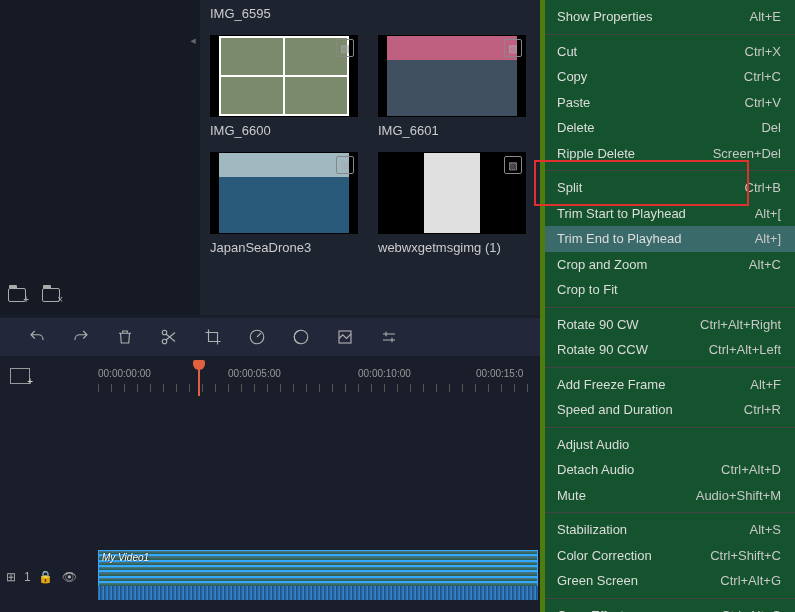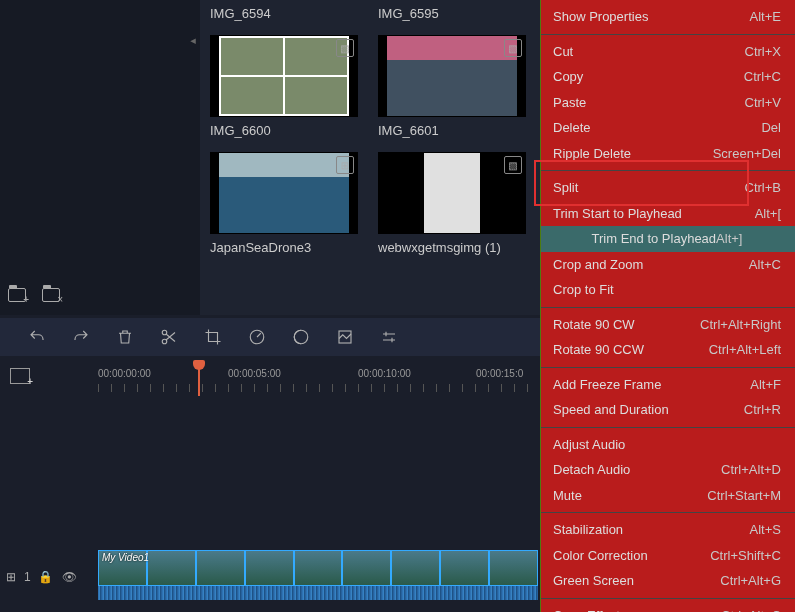--- a/index.html
+++ b/index.html
@@ -97,39 +97,40 @@
   position:absolute; left:0; top:396px; width:540px; height:210px;
   background:#1a1e2a;
 }
 .track-controls{
   position:absolute; left:6px; top:570px; display:flex; gap:8px; align-items:center;
   color:#aaa; font-size:12px;
 }
 .track-strip{
   position:absolute; left:98px; top:550px; width:440px; height:48px;
   display:flex;
+  flex-direction:column;
 }
 .clip-seg{height:36px; background:linear-gradient(180deg,#4a7a8a,#2a5a4a); border:1px solid #3af; flex:1;}
 .clip-label{position:absolute;left:4px;top:2px;font-size:10px;color:#fff;font-style:italic;text-shadow:0 0 2px #000;}
 .audio-wave{position:absolute;left:98px;top:586px;width:440px;height:14px;background:repeating-linear-gradient(90deg,#2a6aaa 0,#3a8acc 2px,#1a4a7a 2px,#2a6aaa 4px);}
 
 
 .context-menu{
   position:absolute; left:540px; top:0; width:255px; height:612px;
-  background:#b91c1c;
-  border-left:1px solid #4d7c0f;
+  background:#14532d;
+  border-left:5px solid #4d7c0f;
   padding-top:4px;
 }
 .menu-item{
   display:flex; justify-content:space-between;
   padding: 3px 14px 3px 12px;
   font-size:13px; color:#ddd;
   line-height:1.5;
 }
-.menu-item.highlight{background:#3a6a6a;justify-content:center;}
+.menu-item.highlight{background:#3a6a6a;}
 .menu-sep{height:1px;background:#444;margin:4px 0;}
 .shortcut{color:#c8c8c8;font-size:13px;}
 
 .red-box{
   position:absolute; left:534px; top:160px; width:215px; height:46px;
   border:2px solid #e03030; pointer-events:none;
 }
 
 svg.ico{width:18px;height:18px;stroke:#b0b0b0;stroke-width:1.5;fill:none;}
 </style>
@@ -142,23 +143,20 @@
   <div class="folder-icon">
       <span class="plus">+</span>
     </div>
   <div class="folder-icon">
       <span class="x">×</span>
     </div>
 </div>
 
 <div class="media-area">
   <div class="media-row">
-    <div class="media-item">
-      <div class="media-label">IMG_6594</div>
-    </div>
     <div class="media-item">
       <div class="media-label">IMG_6595</div>
     </div>
   </div>
   <div class="media-row">
     <div class="media-item">
       <div class="thumb">
         <div class="fakeimg grid4">
             <div></div>
             <div></div>
@@ -351,21 +349,21 @@
     <div class="menu-item">
       <span>Adjust Audio</span>
       <span class="shortcut"></span>
     </div>
     <div class="menu-item">
       <span>Detach Audio</span>
       <span class="shortcut">Ctrl+Alt+D</span>
     </div>
     <div class="menu-item">
       <span>Mute</span>
-      <span class="shortcut">Ctrl+Start+M</span>
+      <span class="shortcut">Audio+Shift+M</span>
     </div>
     <div class="menu-sep"></div>
     <div class="menu-item">
       <span>Stabilization</span>
       <span class="shortcut">Alt+S</span>
     </div>
     <div class="menu-item">
       <span>Color Correction</span>
       <span class="shortcut">Ctrl+Shift+C</span>
     </div>

